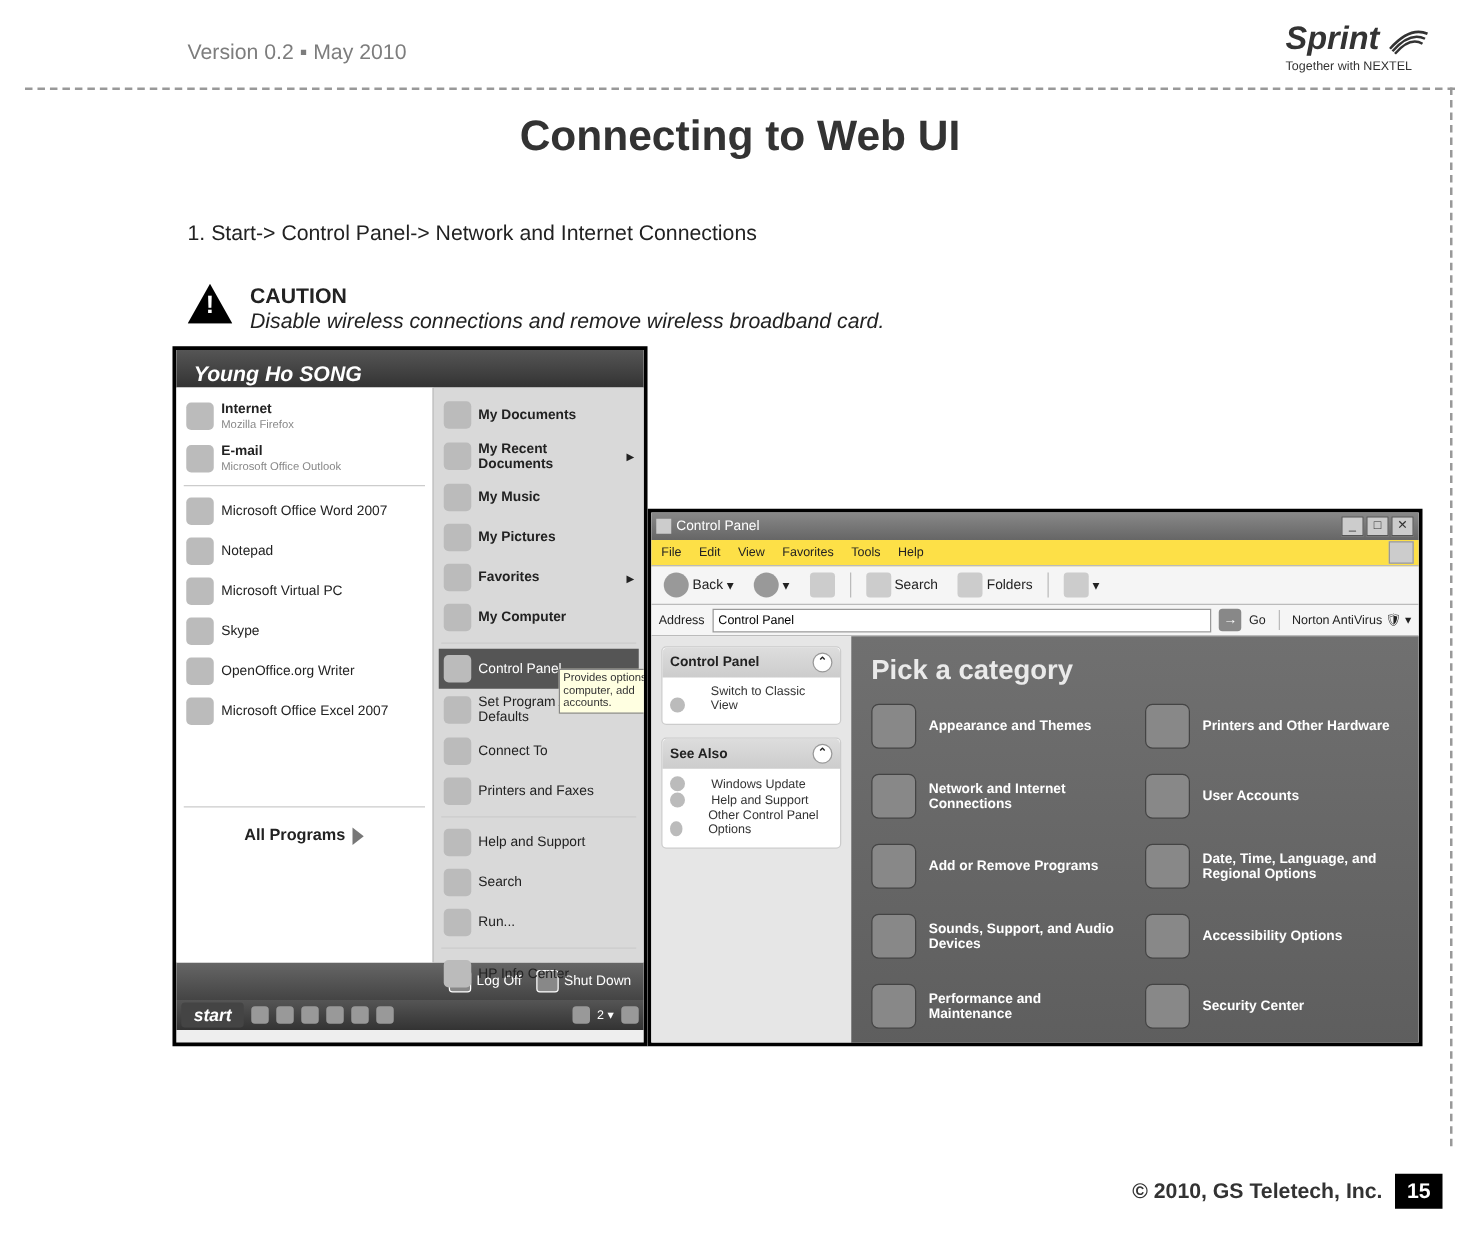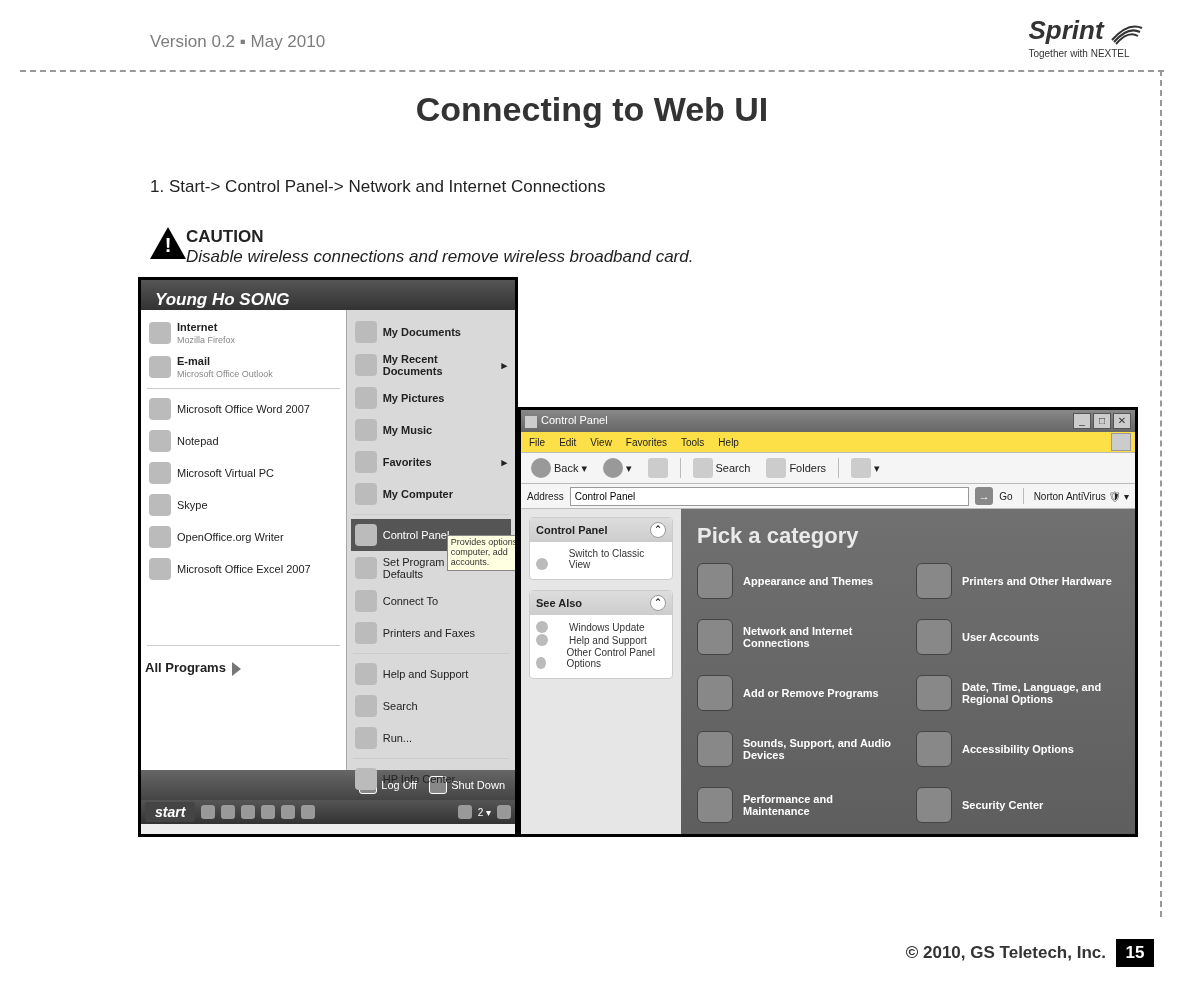--- a/index.html
+++ b/index.html
@@ -58,20 +58,21 @@
     margin-top: 18px;
   }
   .step {
     margin: 48px 0 0 150px;
     font-size: 17px;
   }
   .caution-row {
     margin: 30px 0 0 150px;
     display: flex;
     align-items: flex-start;
+    gap: 14px;
   }
   .caution-icon {
     width: 36px; height: 32px;
     background: #000;
     clip-path: polygon(50% 0, 100% 100%, 0 100%);
     position: relative;
   }
   .caution-icon::after {
     content: "!";
     color: #fff;
@@ -140,21 +141,21 @@
   .sm-item.highlight { background: #555; color: #fff; }
   .sm-ic {
     width: 22px; height: 22px;
     background: #bbb;
     border-radius: 4px;
     flex-shrink: 0;
   }
   .sm-sub { font-size: 9px; color: #888; }
   .sm-sep { border-top: 1px solid #ccc; margin: 4px 2px; }
   .allprog {
-    text-align: left;
+    text-align: center;
     font-weight: bold;
     font-size: 13px;
     padding: 10px 0;
   }
   .allprog .arrow {
     display:inline-block;
     width:0;height:0;
     border-top:7px solid transparent;
     border-bottom:7px solid transparent;
     border-left:9px solid #777;
@@ -470,25 +471,25 @@
             <div class="sm-ic"></div>
             <span>My Documents</span>
           </div>
         <div class="sm-item bold">
             <div class="sm-ic"></div>
             <span>My Recent Documents</span>
             <span style="margin-left:auto;">▸</span>
           </div>
         <div class="sm-item bold">
             <div class="sm-ic"></div>
+            <span>My Music</span>
+          </div>
+        <div class="sm-item bold">
+            <div class="sm-ic"></div>
             <span>My Pictures</span>
-          </div>
-        <div class="sm-item bold">
-            <div class="sm-ic"></div>
-            <span>My Music</span>
           </div>
         <div class="sm-item bold">
             <div class="sm-ic"></div>
             <span>Favorites</span>
             <span style="margin-left:auto;">▸</span>
           </div>
         <div class="sm-item bold">
             <div class="sm-ic"></div>
             <span>My Computer</span>
           </div>

